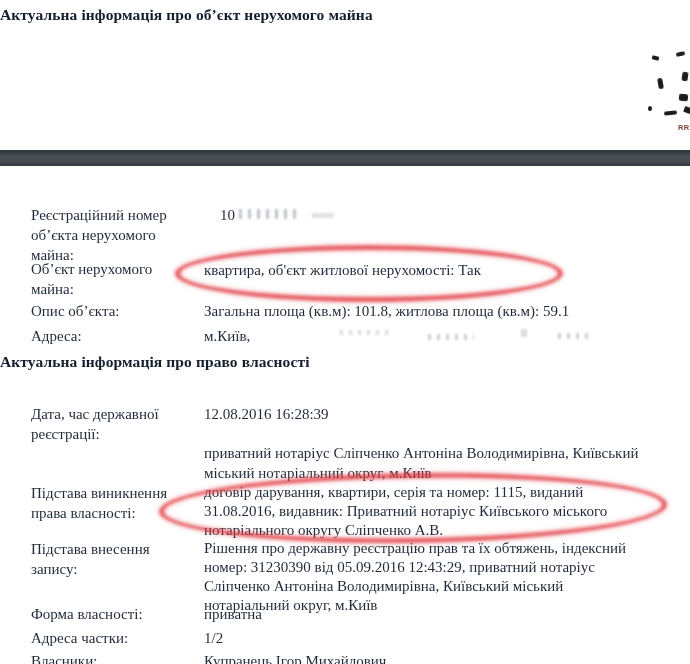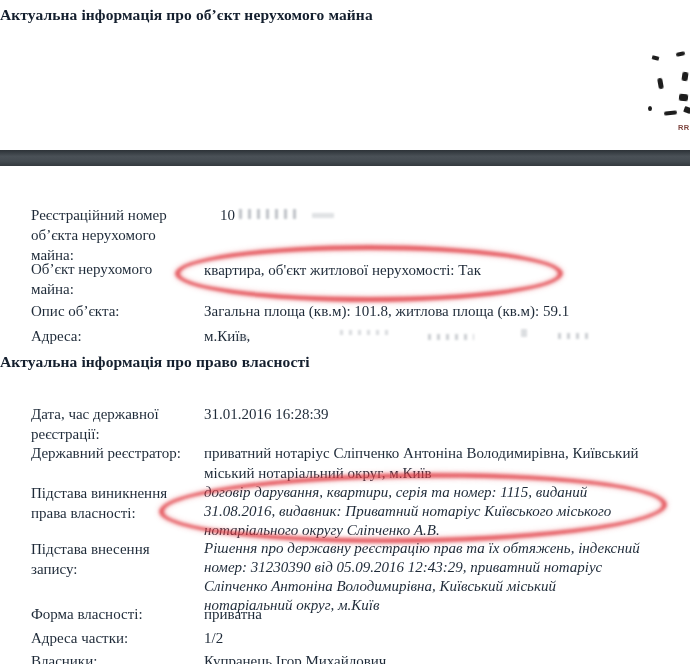--- a/index.html
+++ b/index.html
@@ -19,21 +19,21 @@
     background:linear-gradient(to bottom,#2c3237 0%,#4a5157 40%,#444b51 70%,#343a3f 100%);
   }
   .lbl{
     position:absolute;left:31px;width:170px;
     font-size:15px;line-height:20px;white-space:pre-line;
   }
   .val{
     position:absolute;left:204px;width:474px;
     font-size:15px;line-height:20px;white-space:pre-line;
   }
-  .lh19{line-height:19px;font-style:italic;}
+  .lh19{line-height:19px;}
   .bold-line{
     position:absolute;left:31px;width:640px;
     font-weight:700;font-size:15.5px;color:#141f2e;
   }
   .oval{
     position:absolute;border:5px solid rgba(224,57,64,.78);border-radius:50%;
     filter:blur(1.5px);
     box-shadow:0 0 5px rgba(224,57,64,.40), inset 0 0 5px rgba(224,57,64,.40);
   }
   .oval1{left:175px;top:245px;width:378px;height:47px;}
@@ -91,23 +91,22 @@
   <div class="smudge smudge-strokes" style="left:340px;top:330px;width:52px;height:5px;opacity:.3;"></div>
   <div class="smudge smudge-strokes" style="left:428px;top:334px;width:46px;height:6px;opacity:.4;"></div>
   <div class="smudge smudge-flat" style="left:521px;top:329px;width:6px;height:8px;opacity:.35;"></div>
   <div class="smudge smudge-strokes" style="left:558px;top:333px;width:36px;height:6px;opacity:.4;"></div>
 
   <div class="title" style="top:353px">Актуальна інформація про право власності</div>
 
 
   <div class="lbl" style="top:404px">Дата, час державної
 реєстрації:</div>
-  <div class="val" style="top:404px">31.01.2016 16:28:39</div>
+  <div class="val" style="top:404px">12.08.2016 16:28:39</div>
 
-  <div class="lbl" style="top:443px">Державний реєстратор:</div>
   <div class="val" style="top:443px">приватний нотаріус Сліпченко Антоніна Володимирівна, Київський
 міський нотаріальний округ, м.Київ</div>
 
   <div class="lbl" style="top:483px">Підстава виникнення
 права власності:</div>
   <div class="val lh19" style="top:483px">договір дарування, квартири, серія та номер: 1115, виданий
 31.08.2016, видавник: Приватний нотаріус Київського міського
 нотаріального округу Сліпченко А.В.</div>
 
   <div class="lbl" style="top:539px">Підстава внесення

